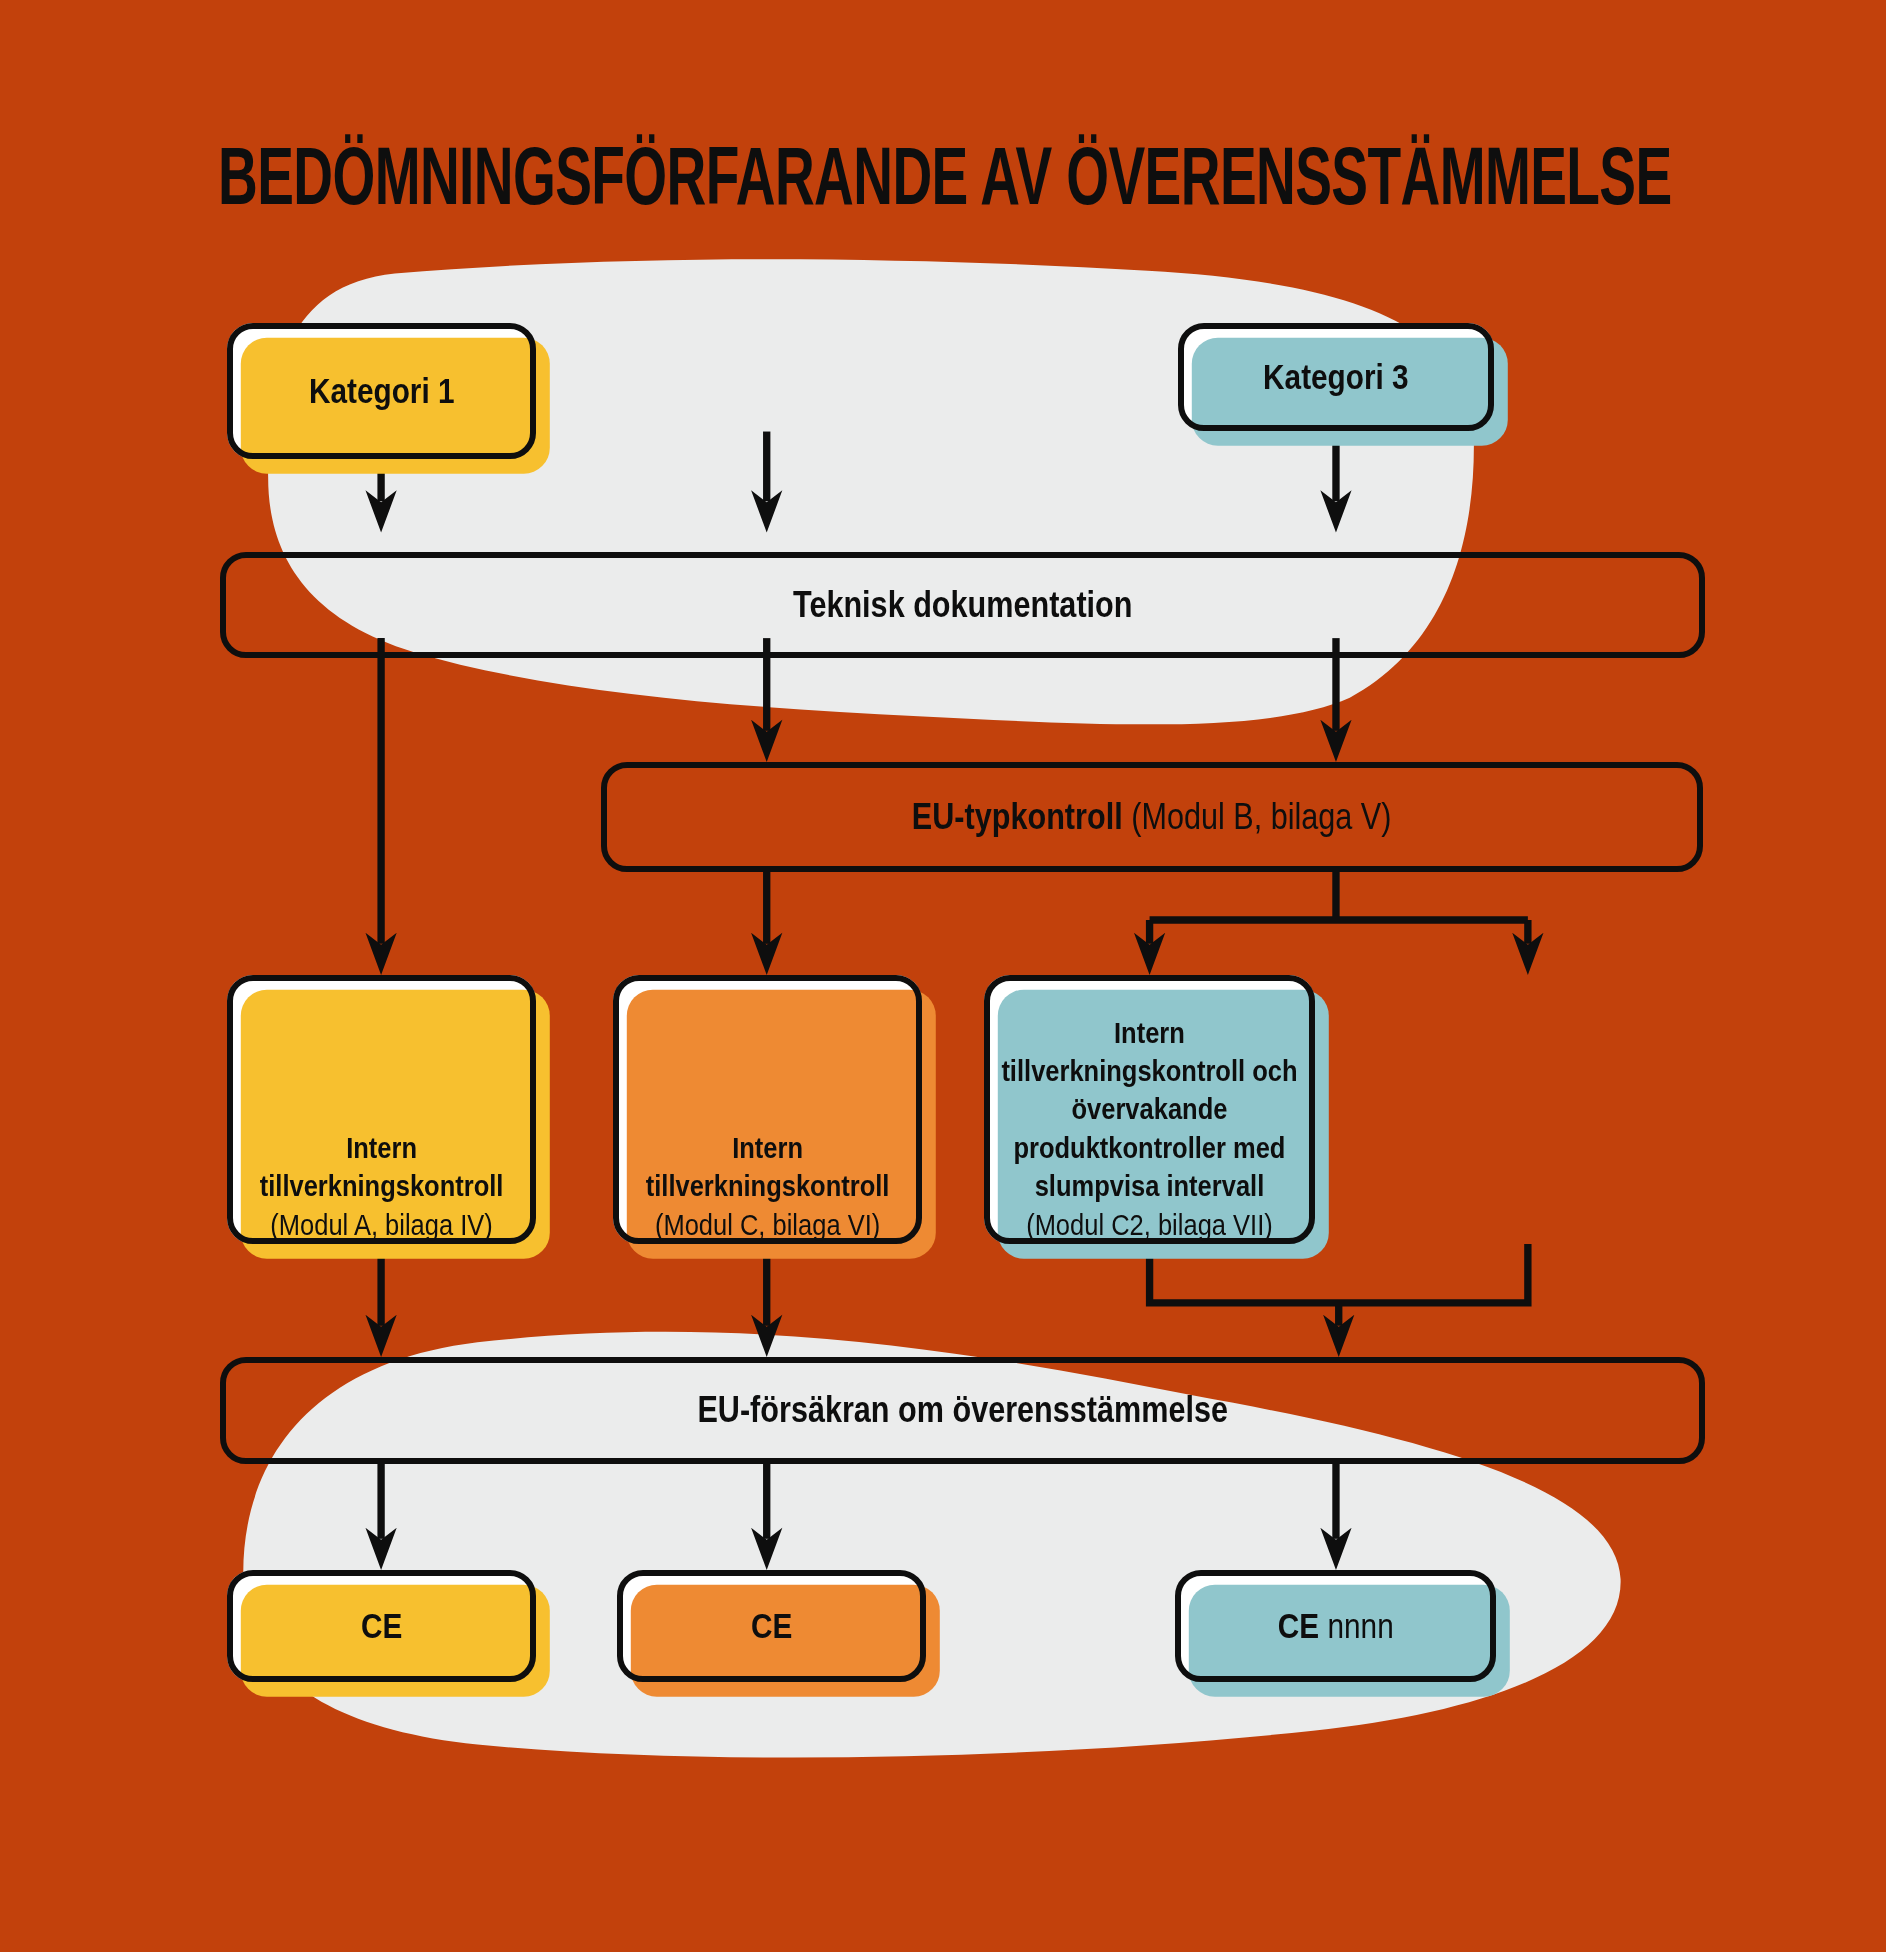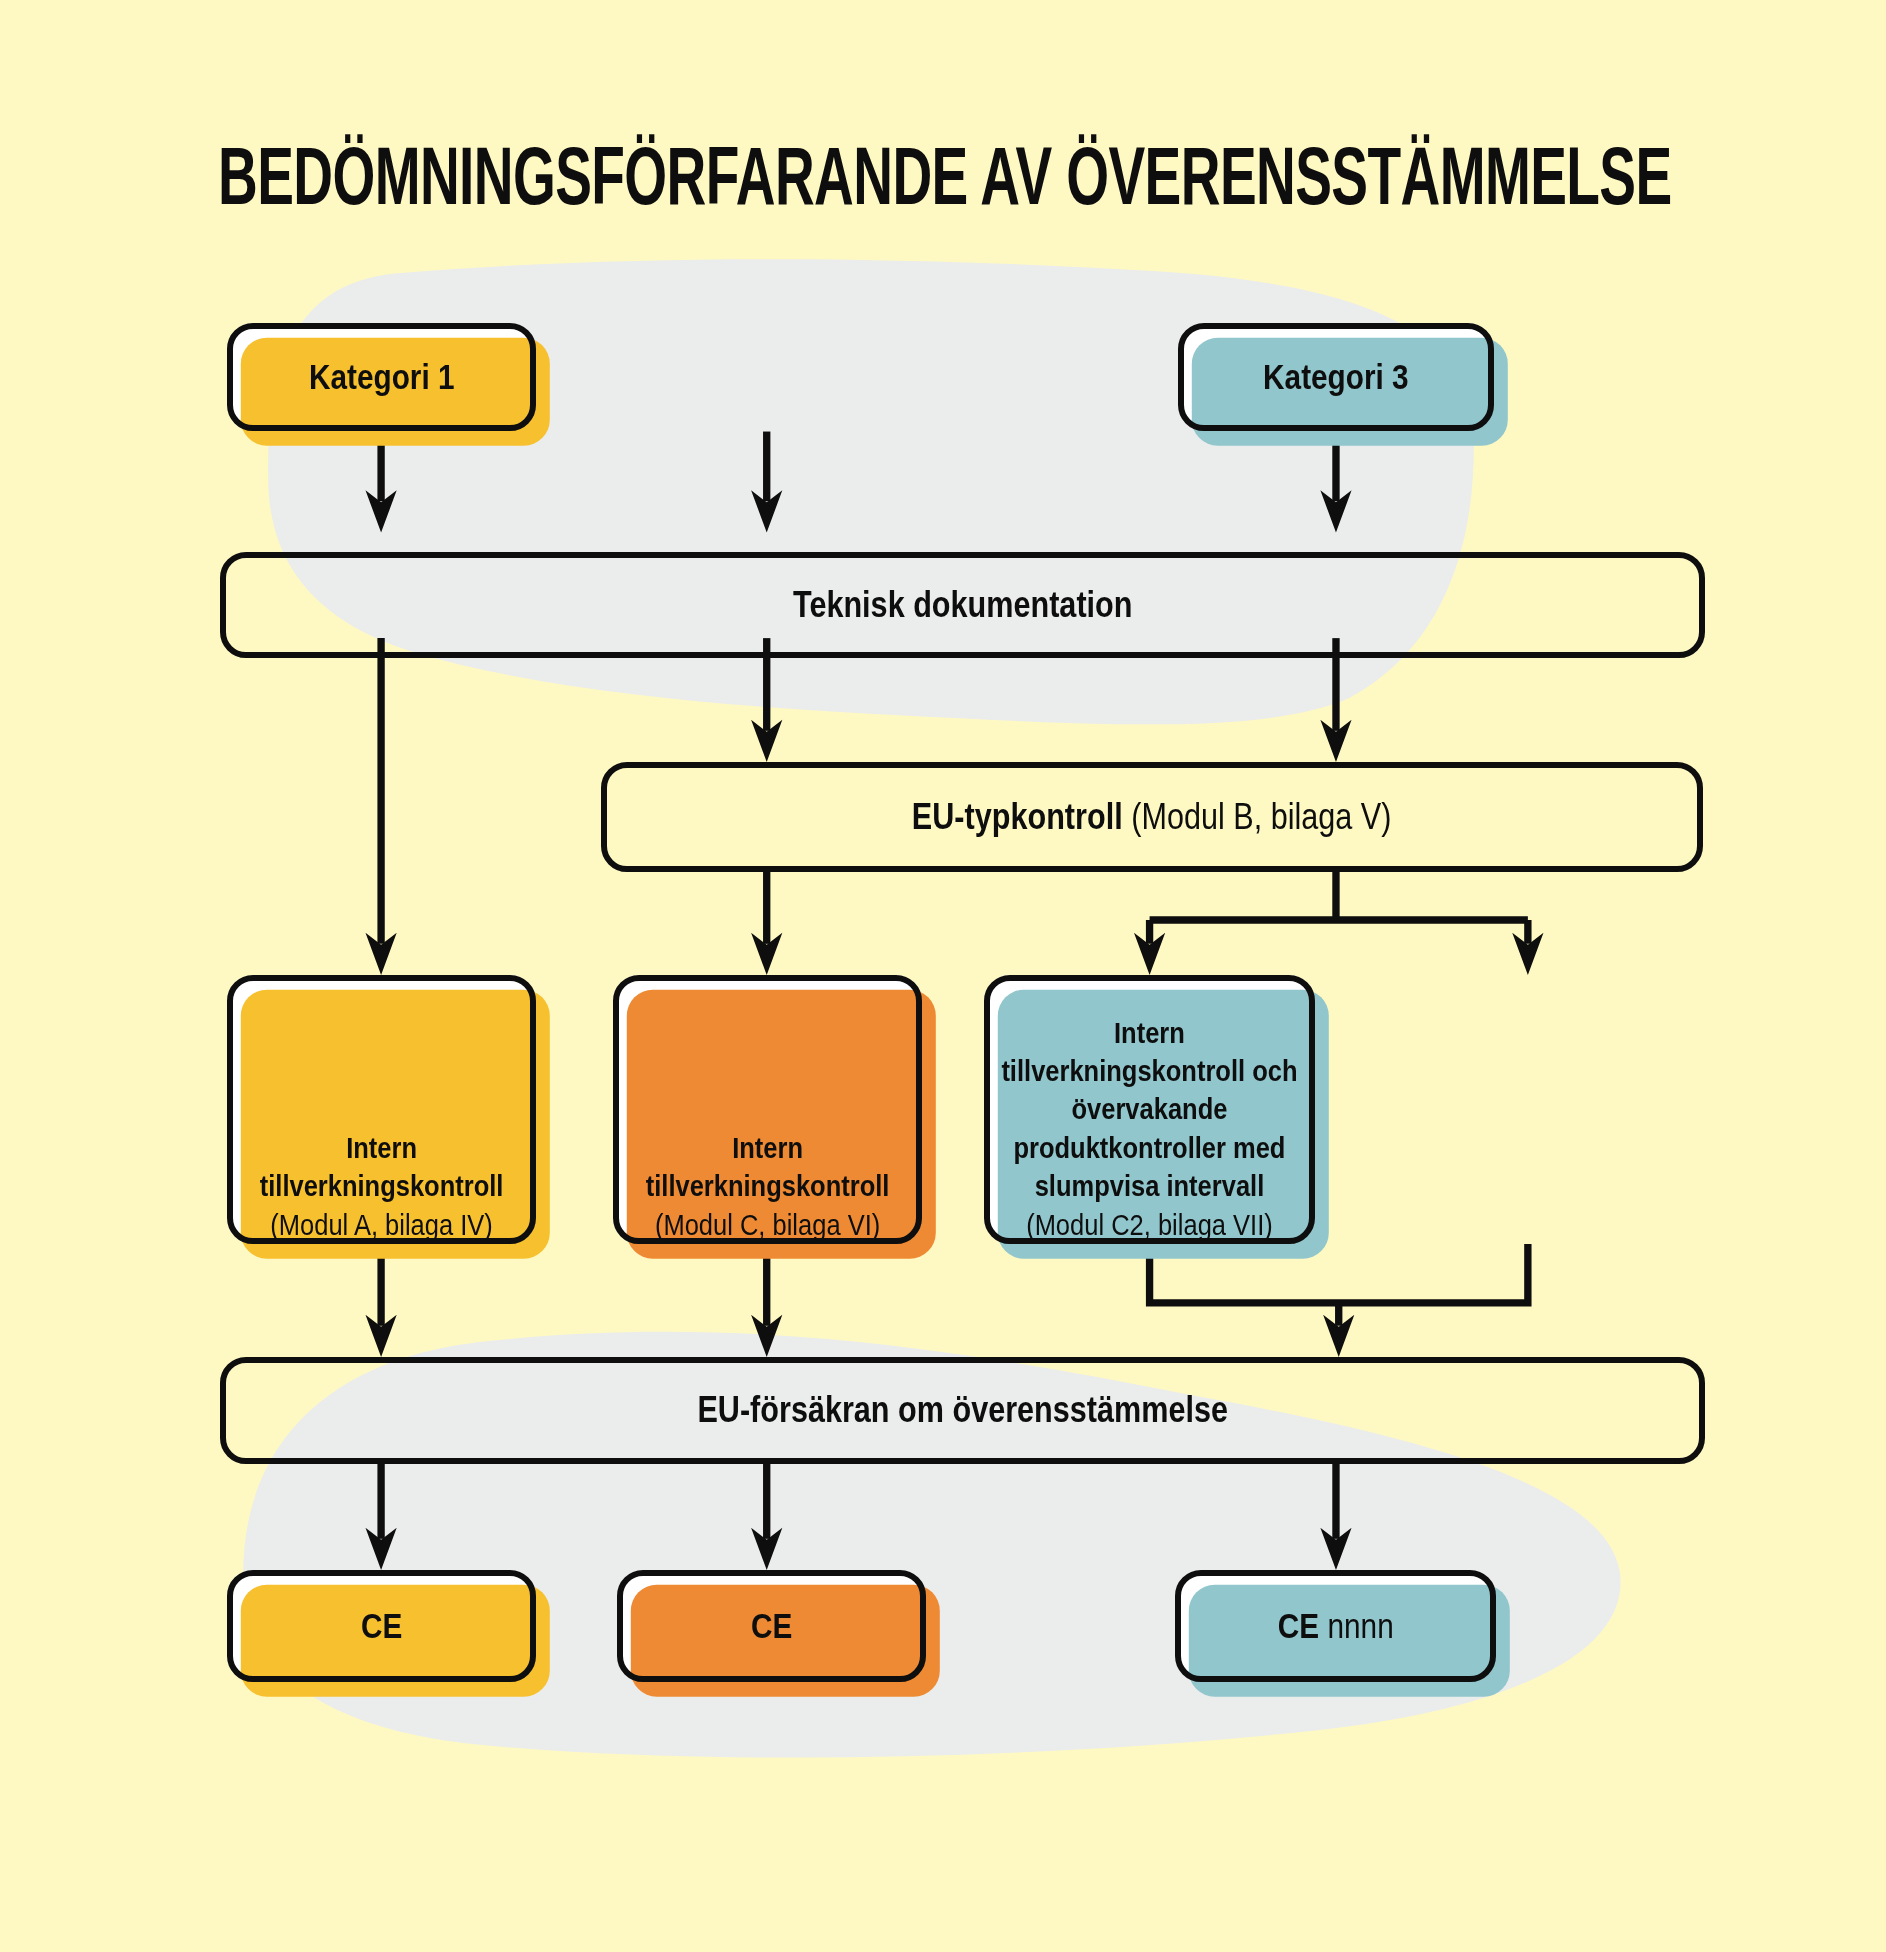--- a/index.html
+++ b/index.html
@@ -1,17 +1,17 @@
 <!DOCTYPE html>
 <html style="font-size:14.7px"><head>
 <meta charset="utf-8">
 <style>
   html,body { margin:0; padding:0; background:#ffffff; }
   .canvas {
-    position:relative; width:1886px; height:1952px; background:#fef9c3;
+    position:relative; width:1886px; height:1952px; background:#c2410c;
     overflow:hidden; font-family:"Liberation Sans","DejaVu Sans",sans-serif; color:#0e0e0e;
   }
   .title {
     position:absolute; left:218px; top:136px; margin:0;
     font-size:81px; font-weight:700; letter-spacing:-0.9px; white-space:nowrap;
     transform:scaleX(0.68); transform-origin:left top; line-height:1.0;
   }
   svg.layer { position:absolute; left:0; top:0; }
   .blob { fill:#ebecec; }
   .edge { stroke:#0e0e0e; stroke-width:8; fill:none; }
@@ -119,21 +119,21 @@
     <g>
       <line class="edge" x1="835" y1="1594" x2="835" y2="1676"></line>
       <polygon class="head" points="818,1664 835,1677 852,1664 835,1710"></polygon>
     </g>
     <g>
       <line class="edge" x1="1455" y1="1594" x2="1455" y2="1676"></line>
       <polygon class="head" points="1438,1664 1455,1677 1472,1664 1455,1710"></polygon>
     </g>
   </svg>
 
-  <div class="node small" style="left:227px;top:323px;width:309px;height:108px">
+  <div class="node small" style="left:227px;top:323px;width:309px;height:136px">
     <div class="bgwhite"></div>
     <div class="fill fill-yellow"></div>
     <div class="frame"></div>
     <div class="content">
       <div class="cond"><span class="b">Kategori 1</span></div>
     </div>
   </div>
 
 
   <div class="node small" style="left:1178px;top:323px;width:316px;height:108px">

